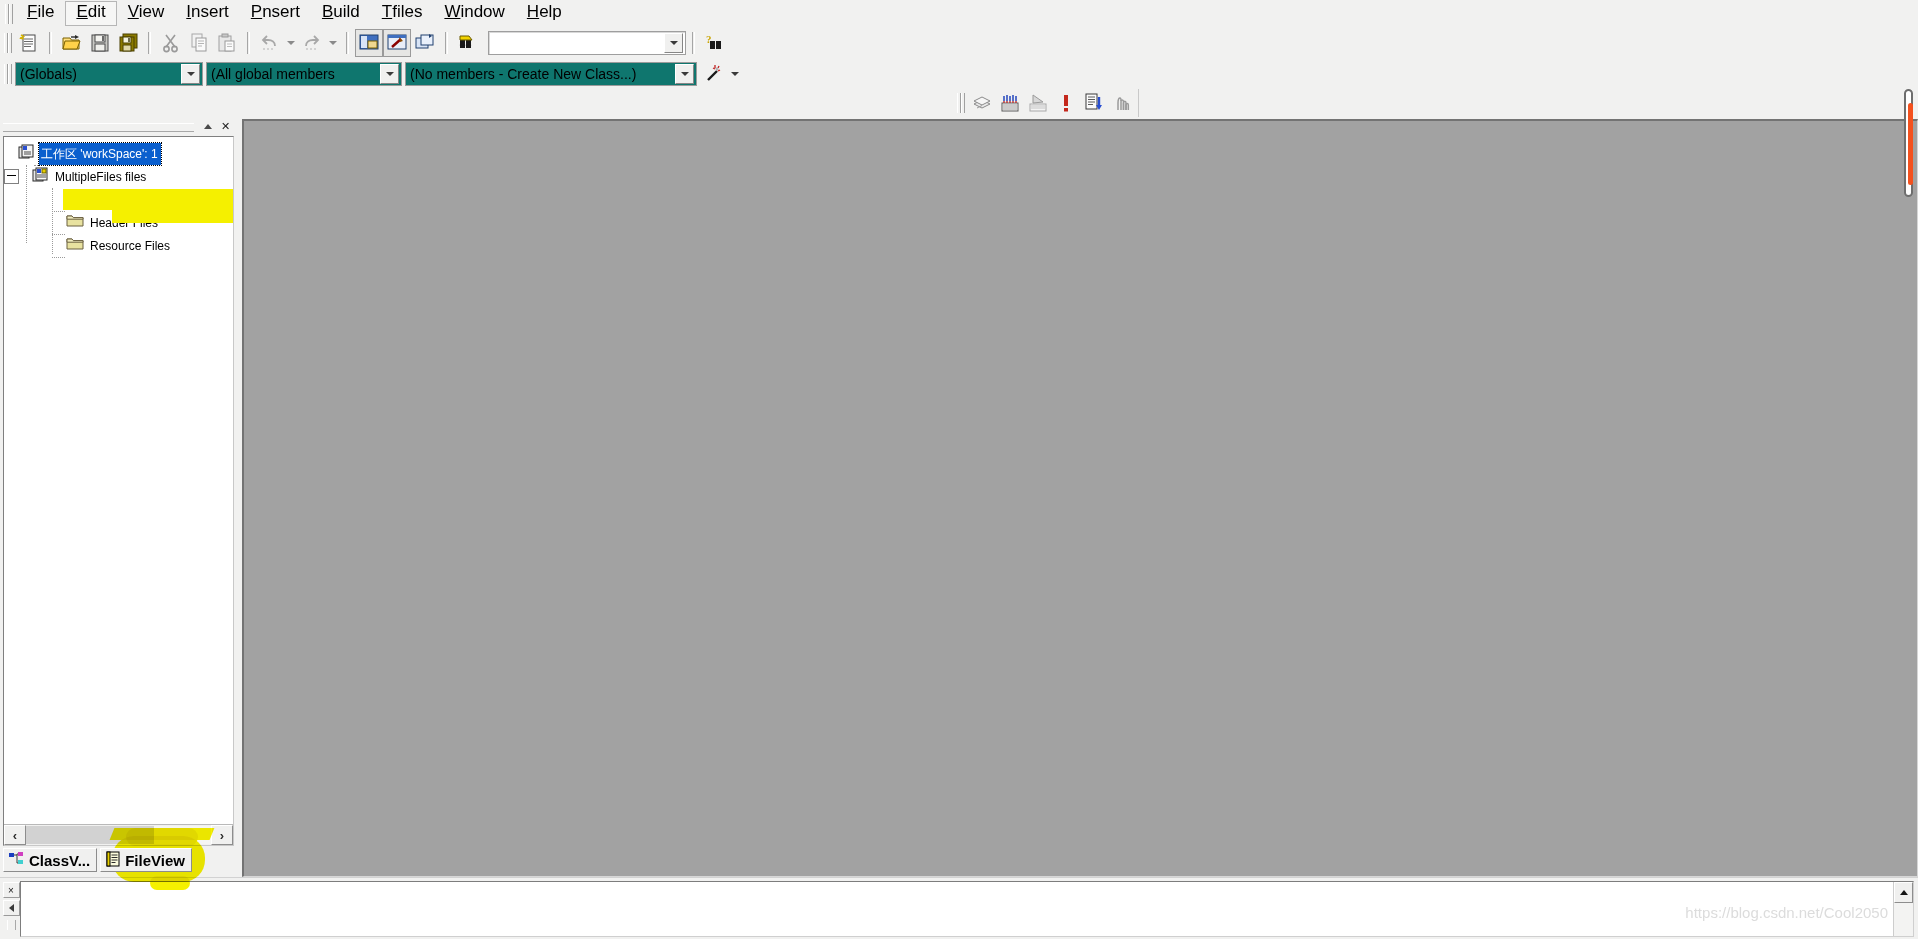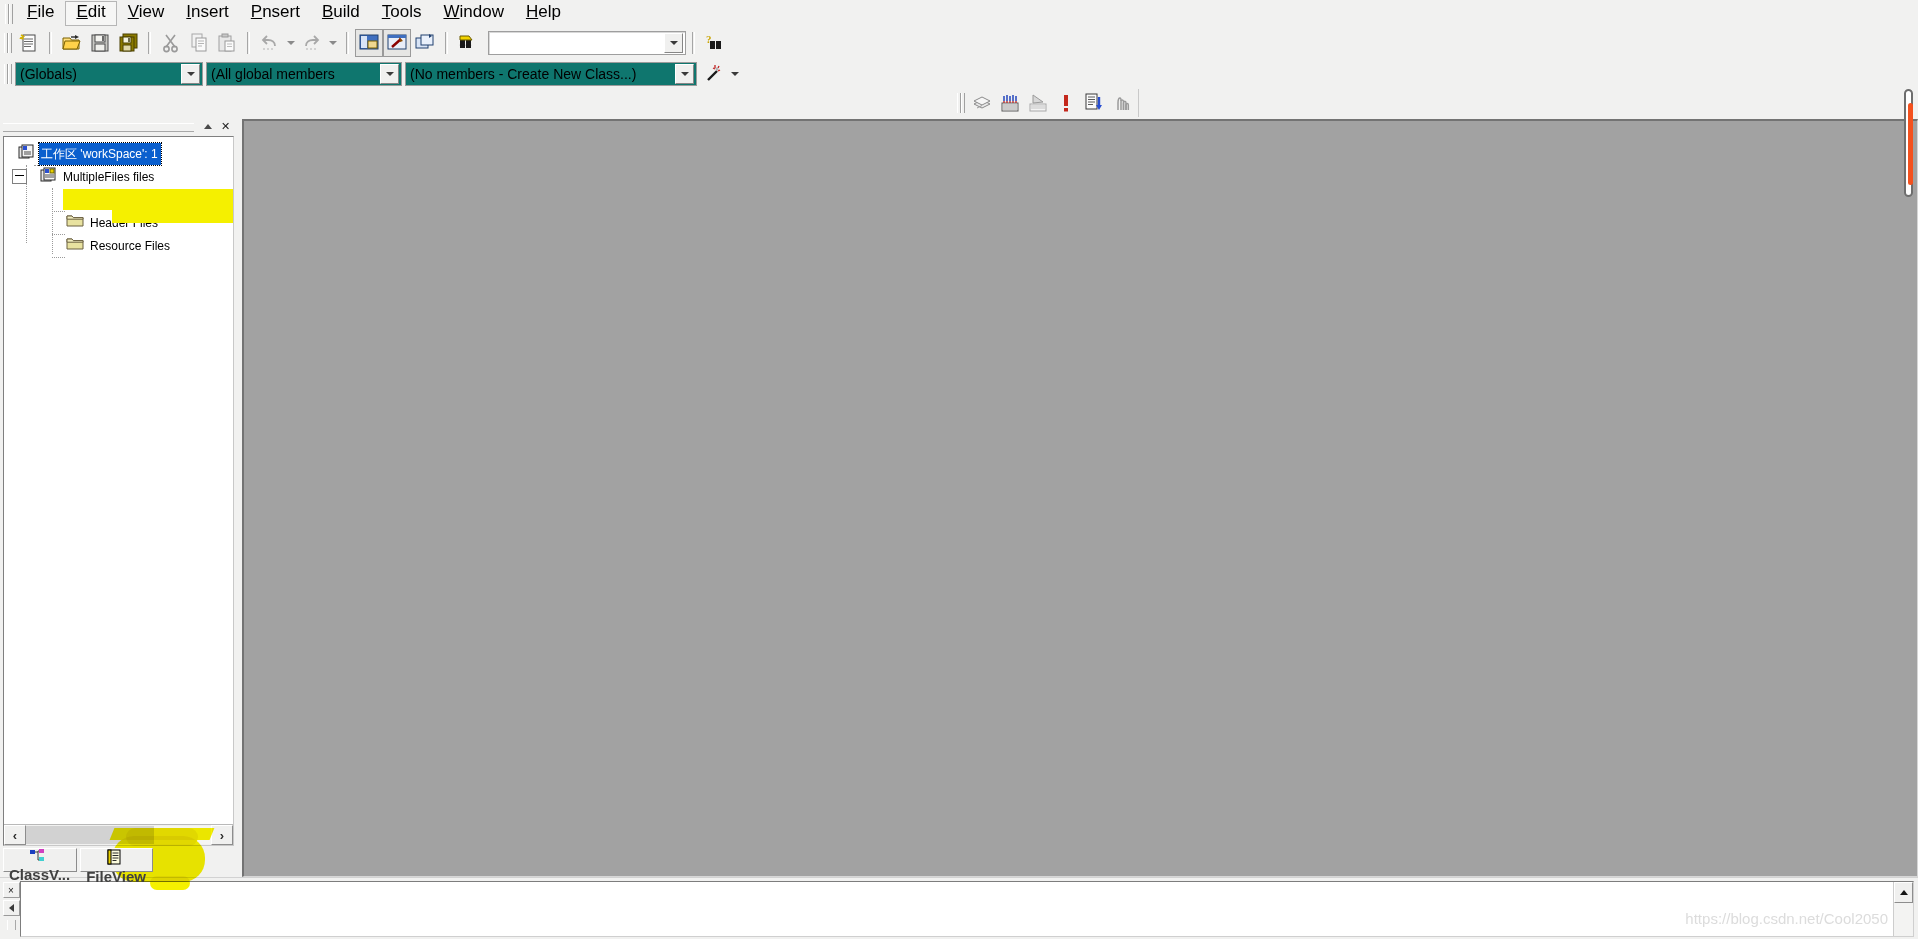--- a/index.html
+++ b/index.html
@@ -357,24 +357,23 @@
     height: 24px;
     display: flex;
     align-items: center;
     padding: 0 6px 0 5px;
     border: 1px solid #8c8c8c;
     border-top-color: #ffffff;
     border-left-color: #ffffff;
     background: #f0f0ef;
     font-size: 15px;
     font-weight: bold;
-    color: #404040;
+    color: #000000;
     margin-right: 3px;
     box-sizing: border-box;
-    flex-direction: column;
   }
   .wsp-tab .ico { margin-right: 4px; }
 
   
   .v-split {
     width: 5px;
     flex: none;
     background: #f1f1f0;
   }
 
@@ -508,42 +507,42 @@
     position: absolute;
     background: #f5f000;
     pointer-events: none;
     z-index: 5;
   }
 
   
   .watermark {
     position: absolute;
     right: 30px;
-    bottom: 12px;
+    bottom: 18px;
     font-size: 15px;
     color: #dcdcdc;
     white-space: nowrap;
     z-index: 3;
     font-family: "Liberation Sans", sans-serif;
   }
 </style>
 </head>
 <body>
 
 <div id="app">
 
   <div class="menubar">
     <div class="gripper"></div>
     <div class="menu-item"><span class="mn">F</span><span>ile</span></div>
     <div class="menu-item hot"><span class="mn">E</span><span>dit</span></div>
     <div class="menu-item"><span class="mn">V</span><span>iew</span></div>
     <div class="menu-item"><span class="mn">I</span><span>nsert</span></div>
     <div class="menu-item"><span class="mn">P</span><span>nsert</span></div>
     <div class="menu-item"><span class="mn">B</span><span>uild</span></div>
-    <div class="menu-item"><span class="mn">T</span><span>ools</span></div>
+    <div class="menu-item"><span class="mn">T</span><span>files</span></div>
     <div class="menu-item"><span class="mn">W</span><span>indow</span></div>
     <div class="menu-item"><span class="mn">H</span><span>elp</span></div>
   </div>
 
   <div class="toolbar1">
     <div class="gripper"></div>
 
     <div class="tb-btn">
       <svg width="22" height="22" viewBox="0 0 22 22">
         <rect x="5" y="3" width="12" height="16" fill="#fdfdfd" stroke="#4a4a4a"></rect>
@@ -786,21 +785,21 @@
               <svg width="17" height="17" viewBox="0 0 17 17">
                 <rect x="1" y="4" width="10" height="11" fill="#e8e8e8" stroke="#2a2a2a"></rect>
                 <rect x="4" y="2" width="11" height="12" fill="#f4f4f4" stroke="#2a2a2a"></rect>
                 <rect x="5" y="3" width="4" height="4" fill="#2a4fd0"></rect>
                 <path d="M6 9h7M6 11h7" stroke="#4a4a4a"></path>
               </svg>
             </span>
             <span class="tree-label sel">工作区 'workSpace': 1</span>
           </div>
 
-          <div class="tree-row" style="padding-left:8px;text-align:right;">
+          <div class="tree-row" style="padding-left:0;text-align:right;">
             <span class="expander"></span>
             <span style="width:10px;display:inline-block"></span>
             <span class="ico">
               <svg width="17" height="17" viewBox="0 0 17 17">
                 <rect x="1" y="4" width="10" height="11" fill="#eaeaea" stroke="#2a2a2a"></rect>
                 <rect x="4" y="2" width="11" height="12" fill="#fbfbfb" stroke="#2a2a2a"></rect>
                 <rect x="5" y="3" width="4" height="4" fill="#2a4fd0"></rect>
                 <rect x="10" y="3" width="4" height="4" fill="#e8d000" stroke="#6a6000"></rect>
                 <path d="M5 9h9M5 11h9" stroke="#4a4a4a"></path>
               </svg>

